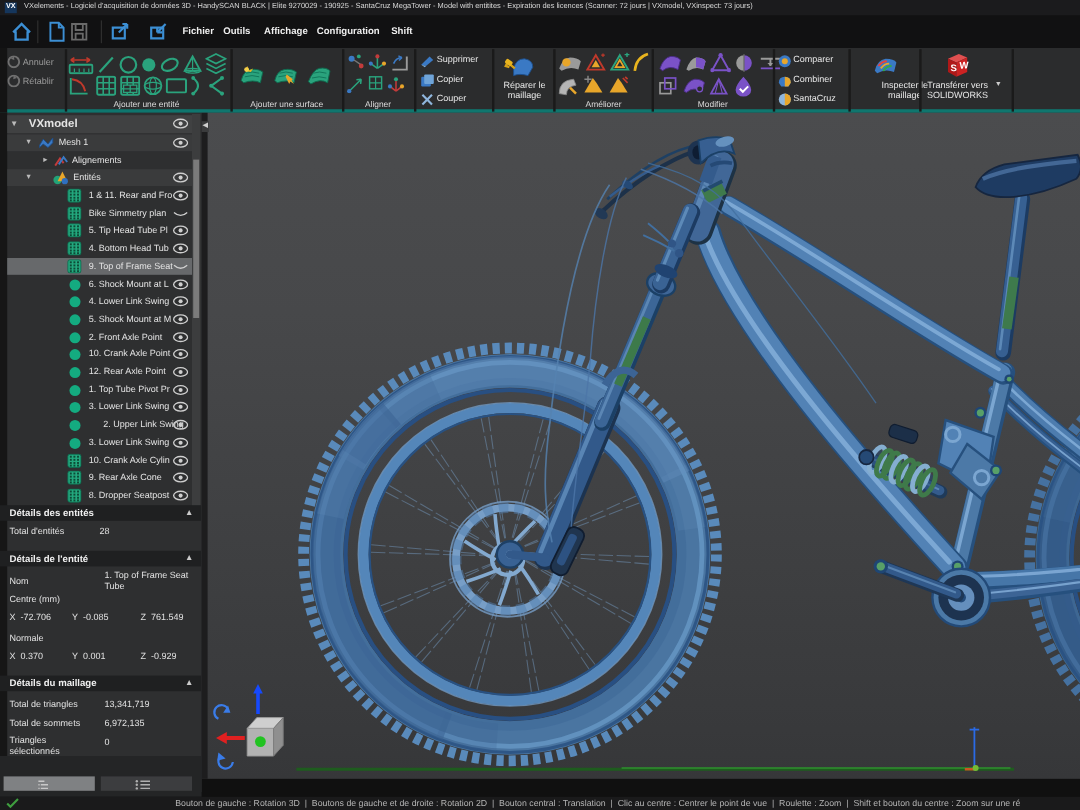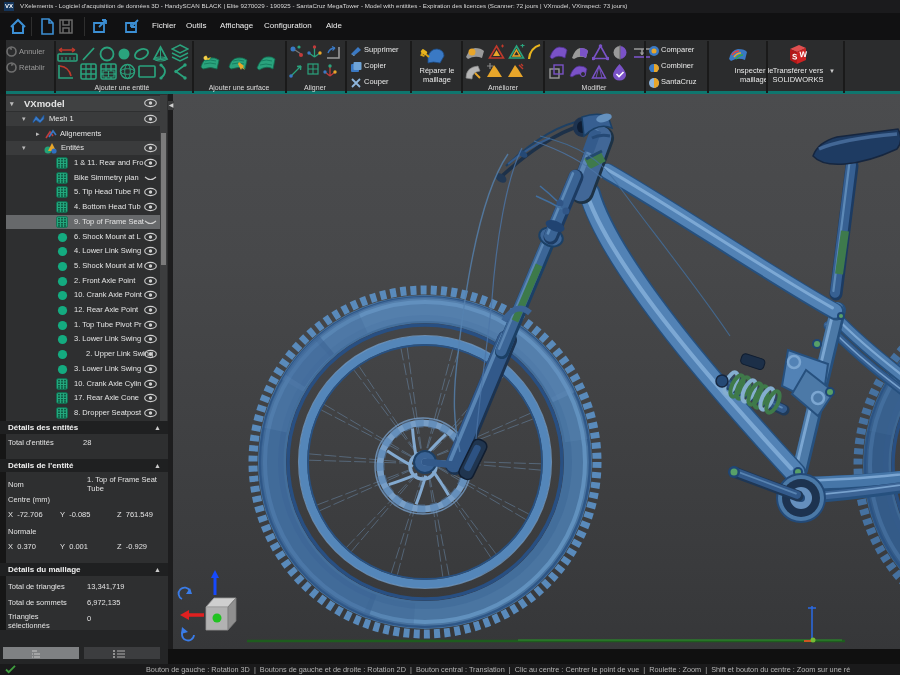--- a/index.html
+++ b/index.html
@@ -9,21 +9,21 @@
 
 
 #titlebar { position:absolute; left:0; top:0; width:900px; height:13px;
   background:#1b1b1d; color:#d8d8d8; font-size:6.2px; letter-spacing:-0.05px; }
 #titlebar .vxico { position:absolute; left:4px; top:2px; width:10px; height:9px;
   background:#15365c; color:#fff; font-size:6px; font-weight:bold; text-align:center; line-height:9px; }
 #titlebar .ttext { position:absolute; left:20px; top:2px; white-space:nowrap; letter-spacing:0px; }
 
 
 #menubar { position:absolute; left:0; top:13px; width:900px; height:27px; background:#111112; }
-.mitem { position:absolute; top:8px; color:#efefef; font-size:8px; font-weight:normal; }
+.mitem { position:absolute; top:8px; color:#efefef; font-size:8px; font-weight:bold; }
 .micon { position:absolute; top:4px; width:20px; height:19px; }
 .msep { position:absolute; top:4px; width:1px; height:19px; background:#2e2e2e; }
 
 
 #toolbar { position:absolute; left:0; top:40px; width:900px; height:54px; background:#2b2c2d; border-bottom:3px solid #0f766e;}
 #toolbar .black-left{position:absolute;left:0;top:0;width:6px;height:54px;background:#141414;}
 .tsep { position:absolute; top:1px; width:2px; height:52px; background:#1a1a1a; }
 .tlabel { position:absolute; top:44px; font-size:7px; color:#dcdcdc; text-align:center; }
 .tbtxt { position:absolute; font-size:7.5px; color:#e8e8e8; }
 .undo { position:absolute; font-size:7.5px; color:#9a9a9a; }
@@ -77,21 +77,21 @@
         <path d="M9 10 L16 3 M16 3 h-4 M16 3 v4" stroke="#3c8fd4" stroke-width="1.8" fill="none"></path>
       </svg>
     <svg class="micon" style="left:122px" viewBox="0 0 20 19">
         <path d="M4 6 V15 H14 V6 Z" fill="none" stroke="#3c8fd4" stroke-width="1.8"></path>
         <path d="M16 3 L9 10 M9 10 h4 M9 10 v-4" stroke="#3c8fd4" stroke-width="1.8" fill="none"></path>
       </svg>
     <div class="mitem" style="left:152px">Fichier</div>
     <div class="mitem" style="left:186px">Outils</div>
     <div class="mitem" style="left:220px">Affichage</div>
     <div class="mitem" style="left:264px">Configuration</div>
-    <div class="mitem" style="left:326px">Aide</div>
+    <div class="mitem" style="left:326px">Shift</div>
   </div>
 
   <div id="toolbar">
     <div class="black-left"></div>
     <div class="undo" style="left:19px;top:7px">Annuler</div>
     <div class="undo" style="left:19px;top:23px">Rétablir</div>
     <svg style="position:absolute;left:6px;top:6px" width="11" height="11" viewBox="0 0 11 11">
         <circle cx="5.5" cy="5.5" r="4.5" fill="none" stroke="#707070" stroke-width="1.6"></circle>
         <path d="M5.5 1 L3 3 L6 4 Z" fill="#707070"></path>
       </svg>
@@ -643,21 +643,21 @@
             <rect x="2.2" y="9.2" width="1.6" height="1.6" fill="#0d4a36"></rect>
             <rect x="5.2" y="1.8" width="1.6" height="1.6" fill="#0d4a36"></rect>
             <rect x="5.2" y="4.4" width="1.6" height="1.6" fill="#0d4a36"></rect>
             <rect x="5.2" y="7.0" width="1.6" height="1.6" fill="#0d4a36"></rect>
             <rect x="5.2" y="9.2" width="1.6" height="1.6" fill="#0d4a36"></rect>
             <rect x="8.2" y="1.8" width="1.6" height="1.6" fill="#0d4a36"></rect>
             <rect x="8.2" y="4.4" width="1.6" height="1.6" fill="#0d4a36"></rect>
             <rect x="8.2" y="7.0" width="1.6" height="1.6" fill="#0d4a36"></rect>
             <rect x="8.2" y="9.2" width="1.6" height="1.6" fill="#0d4a36"></rect>
           </svg>
-          <span class="lbl" style="left:68px">17. Rear Axle Cone</span>
+          <span class="lbl" style="left:68px">9. Rear Axle Cone</span>
           <svg class="eye" viewBox="0 0 13 10">
             <ellipse cx="6.5" cy="5" rx="5.8" ry="3.6" fill="none" stroke="#cfcfcf" stroke-width="1.1"></ellipse>
             <circle cx="6.5" cy="5" r="1.7" fill="#cfcfcf"></circle>
           </svg>
         </div>
     <div class="trow" style="top:311.89999999999986px;">
           <svg style="position:absolute;left:50px;top:1px" width="12" height="12" viewBox="0 0 12 12">
             <rect x="0.5" y="0.5" width="11" height="11" rx="1.8" fill="#23a87e" stroke="#0e6b4e" stroke-width="0.8"></rect>
             <rect x="2.2" y="1.8" width="1.6" height="1.6" fill="#0d4a36"></rect>
             <rect x="2.2" y="4.4" width="1.6" height="1.6" fill="#0d4a36"></rect>

